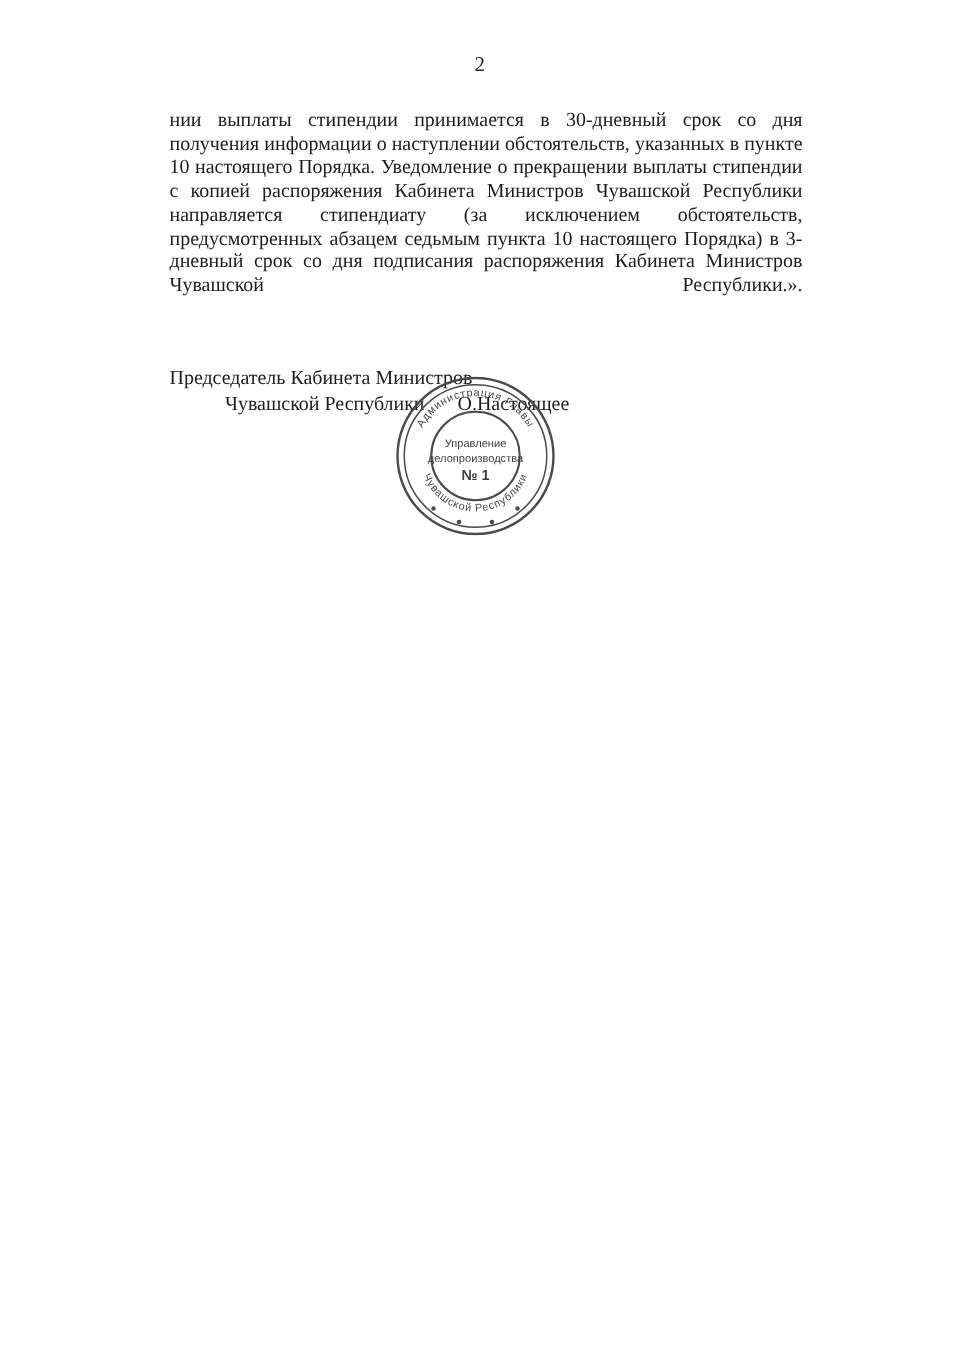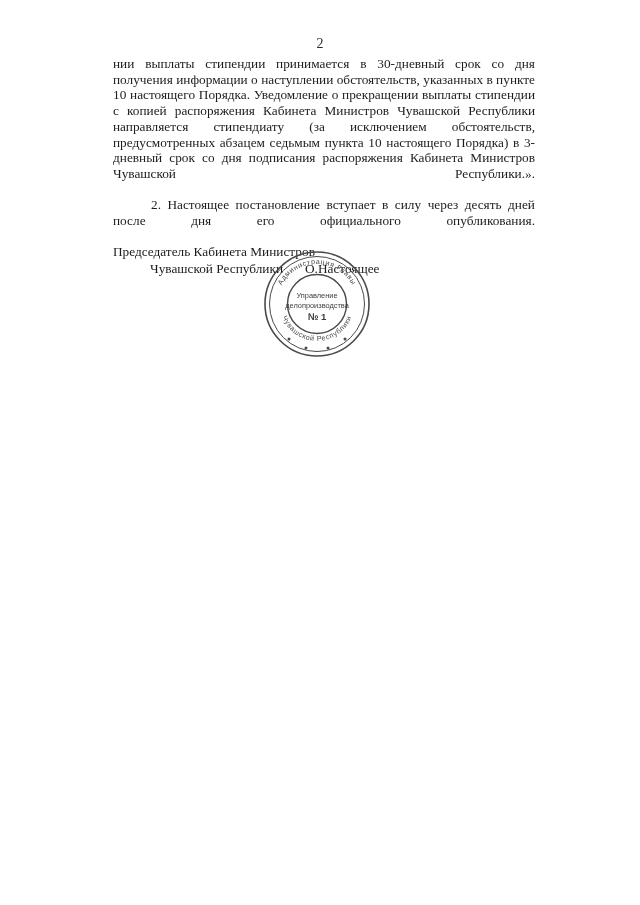--- a/index.html
+++ b/index.html
@@ -35,21 +35,21 @@
     font-size: 14px;
     line-height: 16px;
     color: #2b2b2b;
     letter-spacing: 0.2px;
   }
 
   
   .body-block {
     position: absolute;
     left: 113px;
-    top: 56px;
+    top: 72px;
     width: 422px;
   }
 
   .para {
     margin: 0;
     font-size: 13.3px;
     line-height: 15.7px;
     text-align: justify;
     text-justify: inter-word;
     color: #1c1c1c;
@@ -113,21 +113,20 @@
 </style>
 </head>
 <body>
 
 <div class="page">
 
   <div class="page-number">2</div>
 
   <div class="body-block">
     <p class="para">нии выплаты стипендии принимается в 30-дневный срок со дня получения информации о наступлении обстоятельств, указанных в пункте 10 настоящего Порядка. Уведомление о прекращении выплаты стипендии с копией распоряжения Кабинета Министров Чувашской Республики направляется стипендиату (за исключением обстоятельств, предусмотренных абзацем седьмым пункта 10 настоящего Порядка) в 3-дневный срок со дня подписания распоряжения Кабинета Министров Чувашской Республики.».</p>
-    <p class="para para-indent">2. Настоящее постановление вступает в силу через десять дней после дня его официального опубликования.</p>
   </div>
 
   <div class="signature-block">
     <div class="sig-line-1">Председатель Кабинета Министров</div>
     <div class="sig-line-2">
       <span>Чувашской Республики</span>
       <span class="sig-name">О.Настоящее</span>
     </div>
   </div>
 

